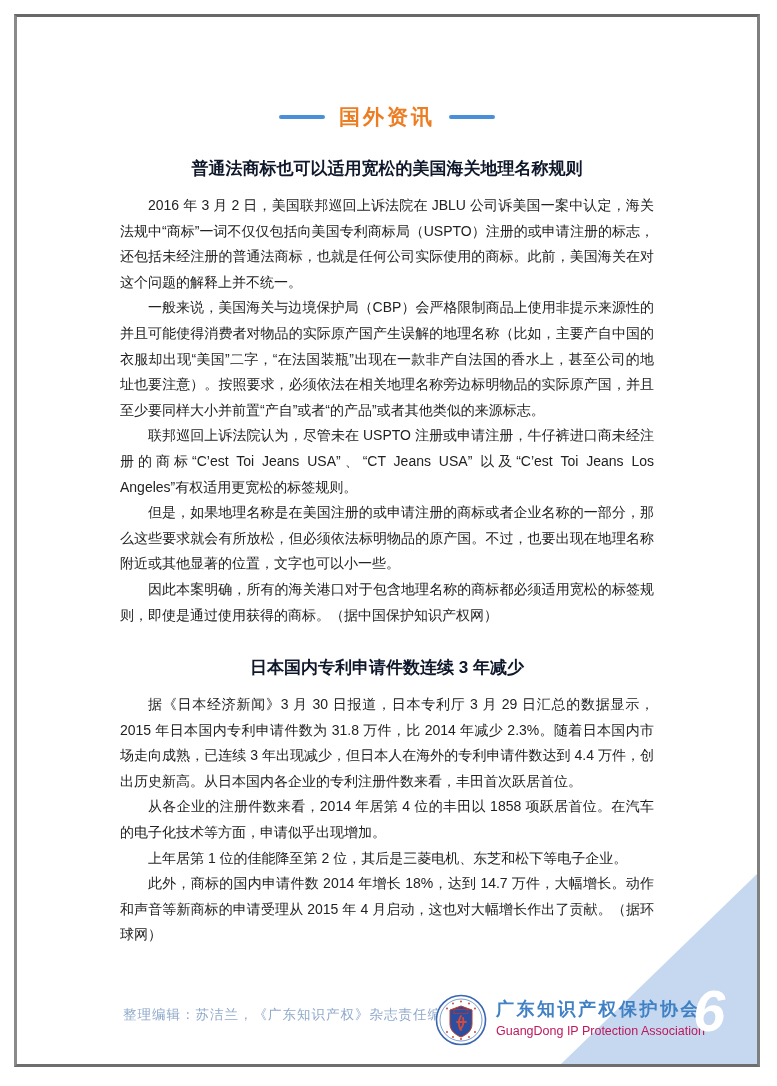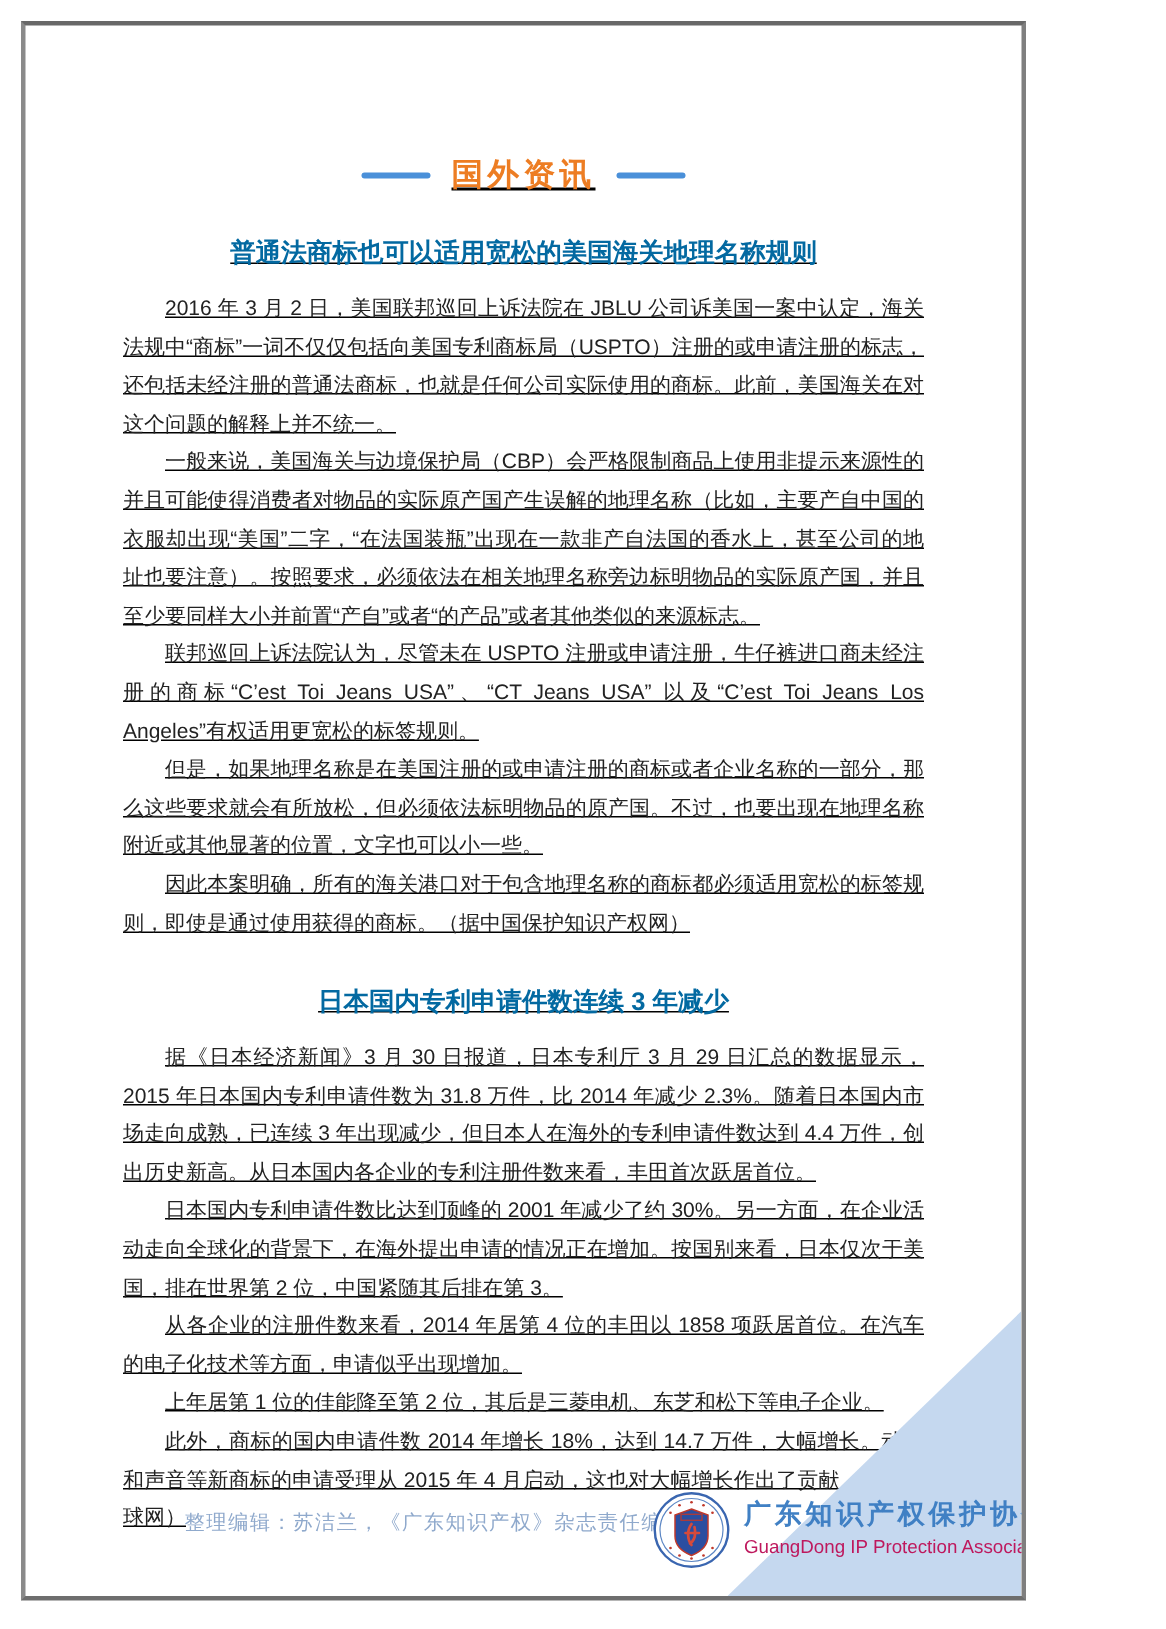--- a/index.html
+++ b/index.html
@@ -14,30 +14,29 @@
     position: relative;
     width: 777px;
     height: 1086px;
     background: #ffffff;
     overflow: hidden;
   }
   .sheet {
     position: absolute;
     left: 14px;
     top: 14px;
-    width: 670px;
+    width: 746px;
     height: 1053px;
     box-sizing: border-box;
     background: #ffffff;
     border-top: 3px solid #686868;
     border-left: 3px solid #8a8a8a;
     border-right: 3px solid #7f7f7f;
     border-bottom: 3px solid #6e6e6e;
     overflow: hidden;
-    text-decoration: underline;
   }
   .content {
     position: relative;
     width: 534px;
     margin: 0 auto;
     padding-top: 86px;
   }
   .section-header {
     display: flex;
     align-items: center;
@@ -55,21 +54,21 @@
     color: #ed7d23;
     font-size: 21px;
     font-weight: bold;
     letter-spacing: 3px;
     line-height: 28px;
   }
   .article-title {
     margin: 12px;
     margin-top: 26px;
     text-align: center;
-    color: #0369a1;
+    color: #0f172a;
     font-size: 17px;
     font-weight: bold;
     line-height: 24px;
   }
   .article-title.second {
     margin-top: 28px;
   }
   .article p {
     margin: 0;
     margin-top: 8px;
@@ -167,21 +166,20 @@
         <p>2016 年 3 月 2 日，美国联邦巡回上诉法院在 JBLU 公司诉美国一案中认定，海关法规中“商标”一词不仅仅包括向美国专利商标局（USPTO）注册的或申请注册的标志，还包括未经注册的普通法商标，也就是任何公司实际使用的商标。此前，美国海关在对这个问题的解释上并不统一。</p>
         <p>一般来说，美国海关与边境保护局（CBP）会严格限制商品上使用非提示来源性的并且可能使得消费者对物品的实际原产国产生误解的地理名称（比如，主要产自中国的衣服却出现“美国”二字，“在法国装瓶”出现在一款非产自法国的香水上，甚至公司的地址也要注意）。按照要求，必须依法在相关地理名称旁边标明物品的实际原产国，并且至少要同样大小并前置“产自”或者“的产品”或者其他类似的来源标志。</p>
         <p>联邦巡回上诉法院认为，尽管未在 USPTO 注册或申请注册，牛仔裤进口商未经注册的商标“C’est Toi Jeans USA”、“CT Jeans USA” 以及“C’est Toi Jeans Los Angeles”有权适用更宽松的标签规则。</p>
         <p>但是，如果地理名称是在美国注册的或申请注册的商标或者企业名称的一部分，那么这些要求就会有所放松，但必须依法标明物品的原产国。不过，也要出现在地理名称附近或其他显著的位置，文字也可以小一些。</p>
         <p>因此本案明确，所有的海关港口对于包含地理名称的商标都必须适用宽松的标签规则，即使是通过使用获得的商标。（据中国保护知识产权网）</p>
       </div>
 
       <div class="article">
         <h2 class="article-title second">日本国内专利申请件数连续 3 年减少</h2>
         <p>据《日本经济新闻》3 月 30 日报道，日本专利厅 3 月 29 日汇总的数据显示，2015 年日本国内专利申请件数为 31.8 万件，比 2014 年减少 2.3%。随着日本国内市场走向成熟，已连续 3 年出现减少，但日本人在海外的专利申请件数达到 4.4 万件，创出历史新高。从日本国内各企业的专利注册件数来看，丰田首次跃居首位。</p>
-        <p>日本国内专利申请件数比达到顶峰的 2001 年减少了约 30%。另一方面，在企业活动走向全球化的背景下，在海外提出申请的情况正在增加。按国别来看，日本仅次于美国，排在世界第 2 位，中国紧随其后排在第 3。</p>
         <p>从各企业的注册件数来看，2014 年居第 4 位的丰田以 1858 项跃居首位。在汽车的电子化技术等方面，申请似乎出现增加。</p>
         <p>上年居第 1 位的佳能降至第 2 位，其后是三菱电机、东芝和松下等电子企业。</p>
         <p>此外，商标的国内申请件数 2014 年增长 18%，达到 14.7 万件，大幅增长。动作和声音等新商标的申请受理从 2015 年 4 月启动，这也对大幅增长作出了贡献。（据环球网）</p>
       </div>
 
     </div>
 
     <div class="corner-triangle"></div>
 
     <div class="footer-credit">整理编辑：苏洁兰，《广东知识产权》杂志责任编辑。</div>

